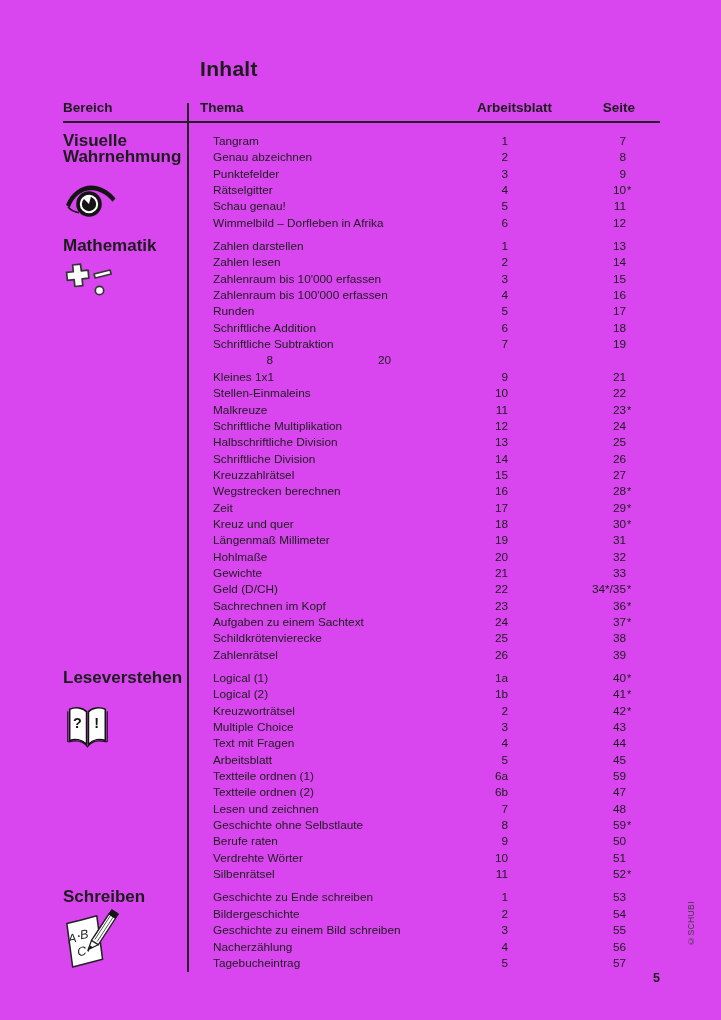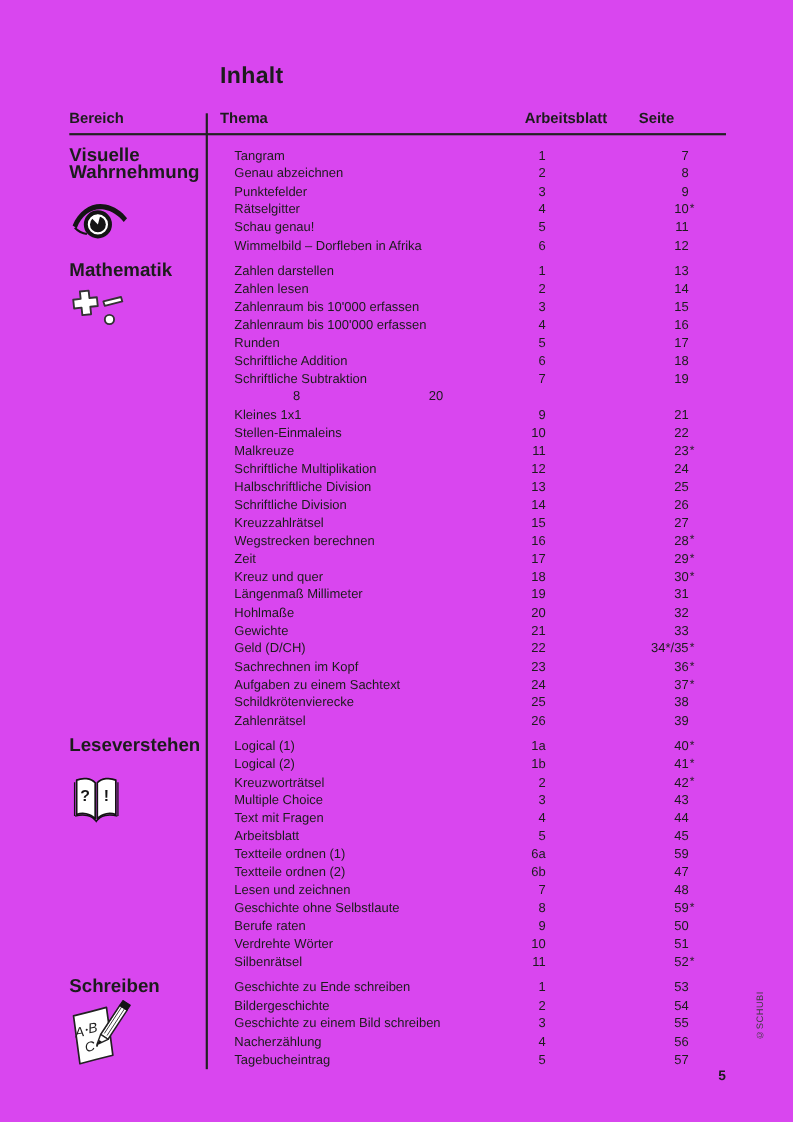--- a/index.html
+++ b/index.html
@@ -5,36 +5,36 @@
   html,body { margin:0; padding:0; background:#fff; }
   .page {
     position:relative; width:721px; height:1020px; background:#d946ef;
     font-family:"Liberation Sans", sans-serif; color:#1c1c1c; overflow:hidden;
   }
   .title { position:absolute; left:200px; top:57px; margin:0; font-size:21px; font-weight:bold; letter-spacing:.3px; }
   .hdr { position:absolute; top:100px; font-size:13.5px; font-weight:bold; white-space:nowrap; }
   .hdr-bereich { left:63px; }
   .hdr-thema { left:200px; }
   .hdr-arbeitsblatt { left:440px; width:112px; text-align:right; }
-  .hdr-seite { left:553px; width:60px; text-align:right; }
+  .hdr-seite { left:575px; width:60px; text-align:right; }
   .hline { position:absolute; left:63px; top:121px; width:597px; height:2px; background:#222; }
   .vline { position:absolute; left:187px; top:103px; width:2px; height:869px; background:#222; }
 
   .sections { position:absolute; left:63px; top:133px; width:575px; }
   .sec { display:flex; margin-bottom:7px; }
   .bereich { position:relative; width:137px; flex:0 0 137px; }
   .sec-label { font-size:17px; font-weight:bold; line-height:16.35px; }
   .sec-icon { position:absolute; }
   .pos-eye-icon          { top:44px; left:2px; }
   .pos-plus-minus-icon   { top:23px; left:2px; }
   .pos-open-book-icon    { top:32px; left:1px; }
   .pos-pencil-paper-icon { top:14px; left:0px; }
 
   .rows { flex:1; padding-left:13px; }
-  .row { display:flex; line-height:16.35px; height:16.35px; font-size:11.8px; white-space:nowrap;gap:12px; }
+  .row { display:flex; line-height:16.35px; height:16.35px; font-size:11.8px; white-space:nowrap; }
   .thema { flex:1; overflow:hidden; }
   .ab { width:60px; text-align:right; }
   .seite { width:130px; display:flex; justify-content:flex-end; }
   .seite .star { width:11px; padding-left:1px; font-size:11px; }
 
   .copyright {
     position:absolute; left:686px; top:884px; height:62px;
     writing-mode:vertical-rl; transform:rotate(180deg);
     font-size:8.5px; color:#3c3c3c; letter-spacing:.4px;
   }

